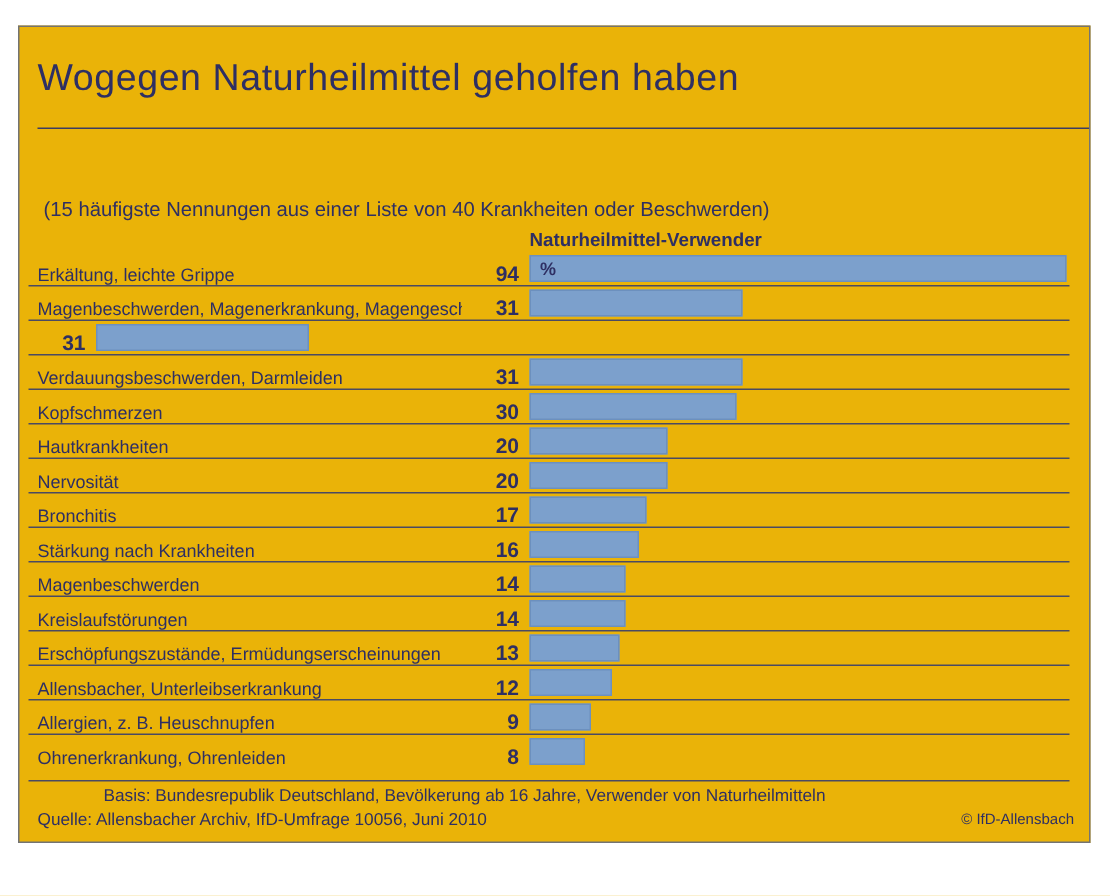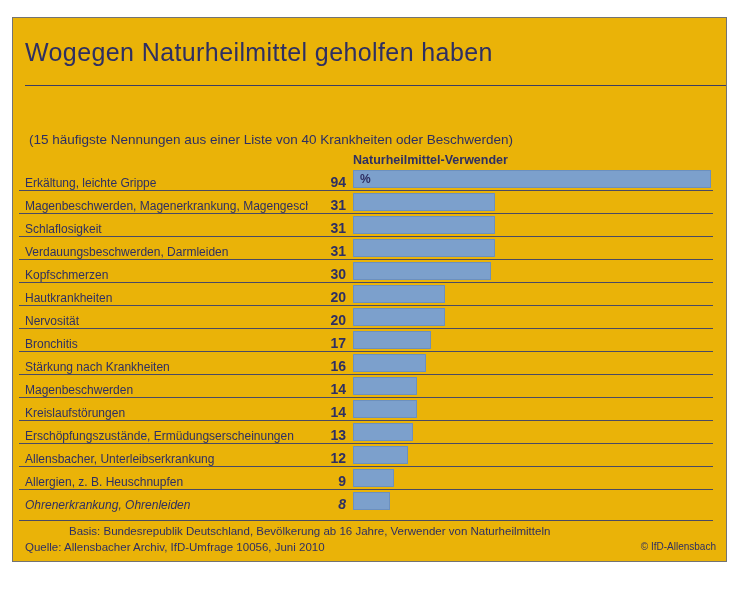--- a/index.html
+++ b/index.html
@@ -80,21 +80,21 @@
   }
   .row {
     margin-left: 6px;
     width: 694px;
     height: 22px;
     border-bottom: 1px solid #4a4a63;
     display: flex;
     align-items: flex-end;
     box-sizing: content-box;
   }
-  .row.last { border-bottom: none; font-style: italic; }
+  .row.last { border-bottom: none; }
   .row-label {
     flex: 1;
     padding-left: 6px;
     font-size: 12px;
     color: #2e2f63;
     white-space: nowrap;
     overflow: hidden;
   }
   .row-value {
     width: 38px;
@@ -183,21 +183,20 @@
     </div>
   </div>
         <div class="row">
     <div class="row-label">Magenbeschwerden, Magenerkrankung, Magengeschwür</div>
     <div class="row-value">31</div>
     <div class="bar-area">
       <div class="bar" style="width: 142px; background: rgb(124, 160, 204);"></div>
     </div>
   </div>
         <div class="row">
-    <div class="row-label">Schlaflosigkeit</div>
     <div class="row-value">31</div>
     <div class="bar-area">
       <div class="bar" style="width: 142px; background: rgb(124, 160, 204);"></div>
     </div>
   </div>
         <div class="row">
     <div class="row-label">Verdauungsbeschwerden, Darmleiden</div>
     <div class="row-value">31</div>
     <div class="bar-area">
       <div class="bar" style="width: 142px; background: rgb(124, 160, 204);"></div>

